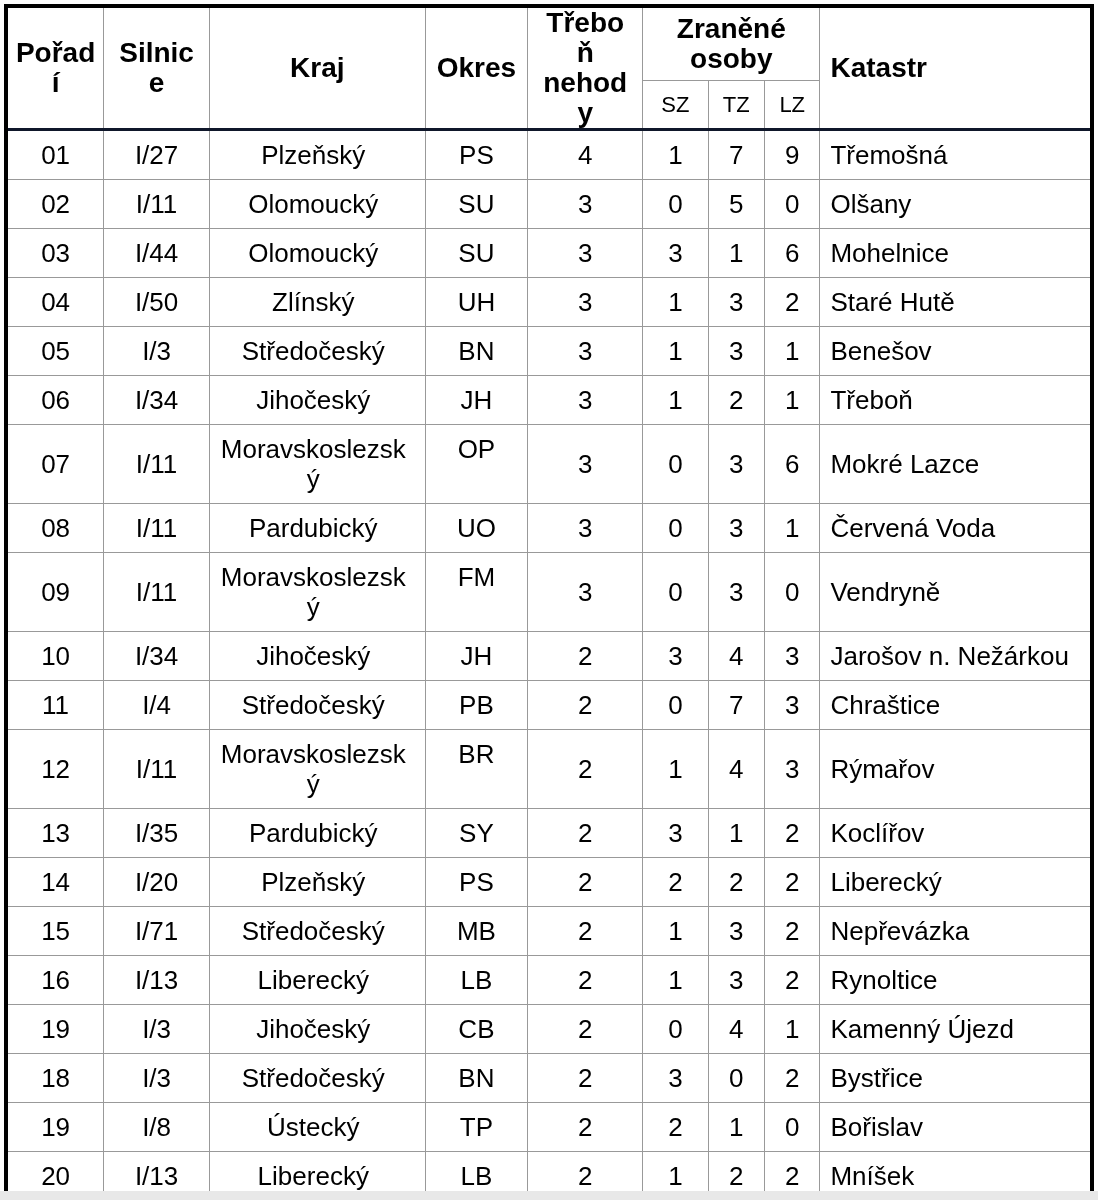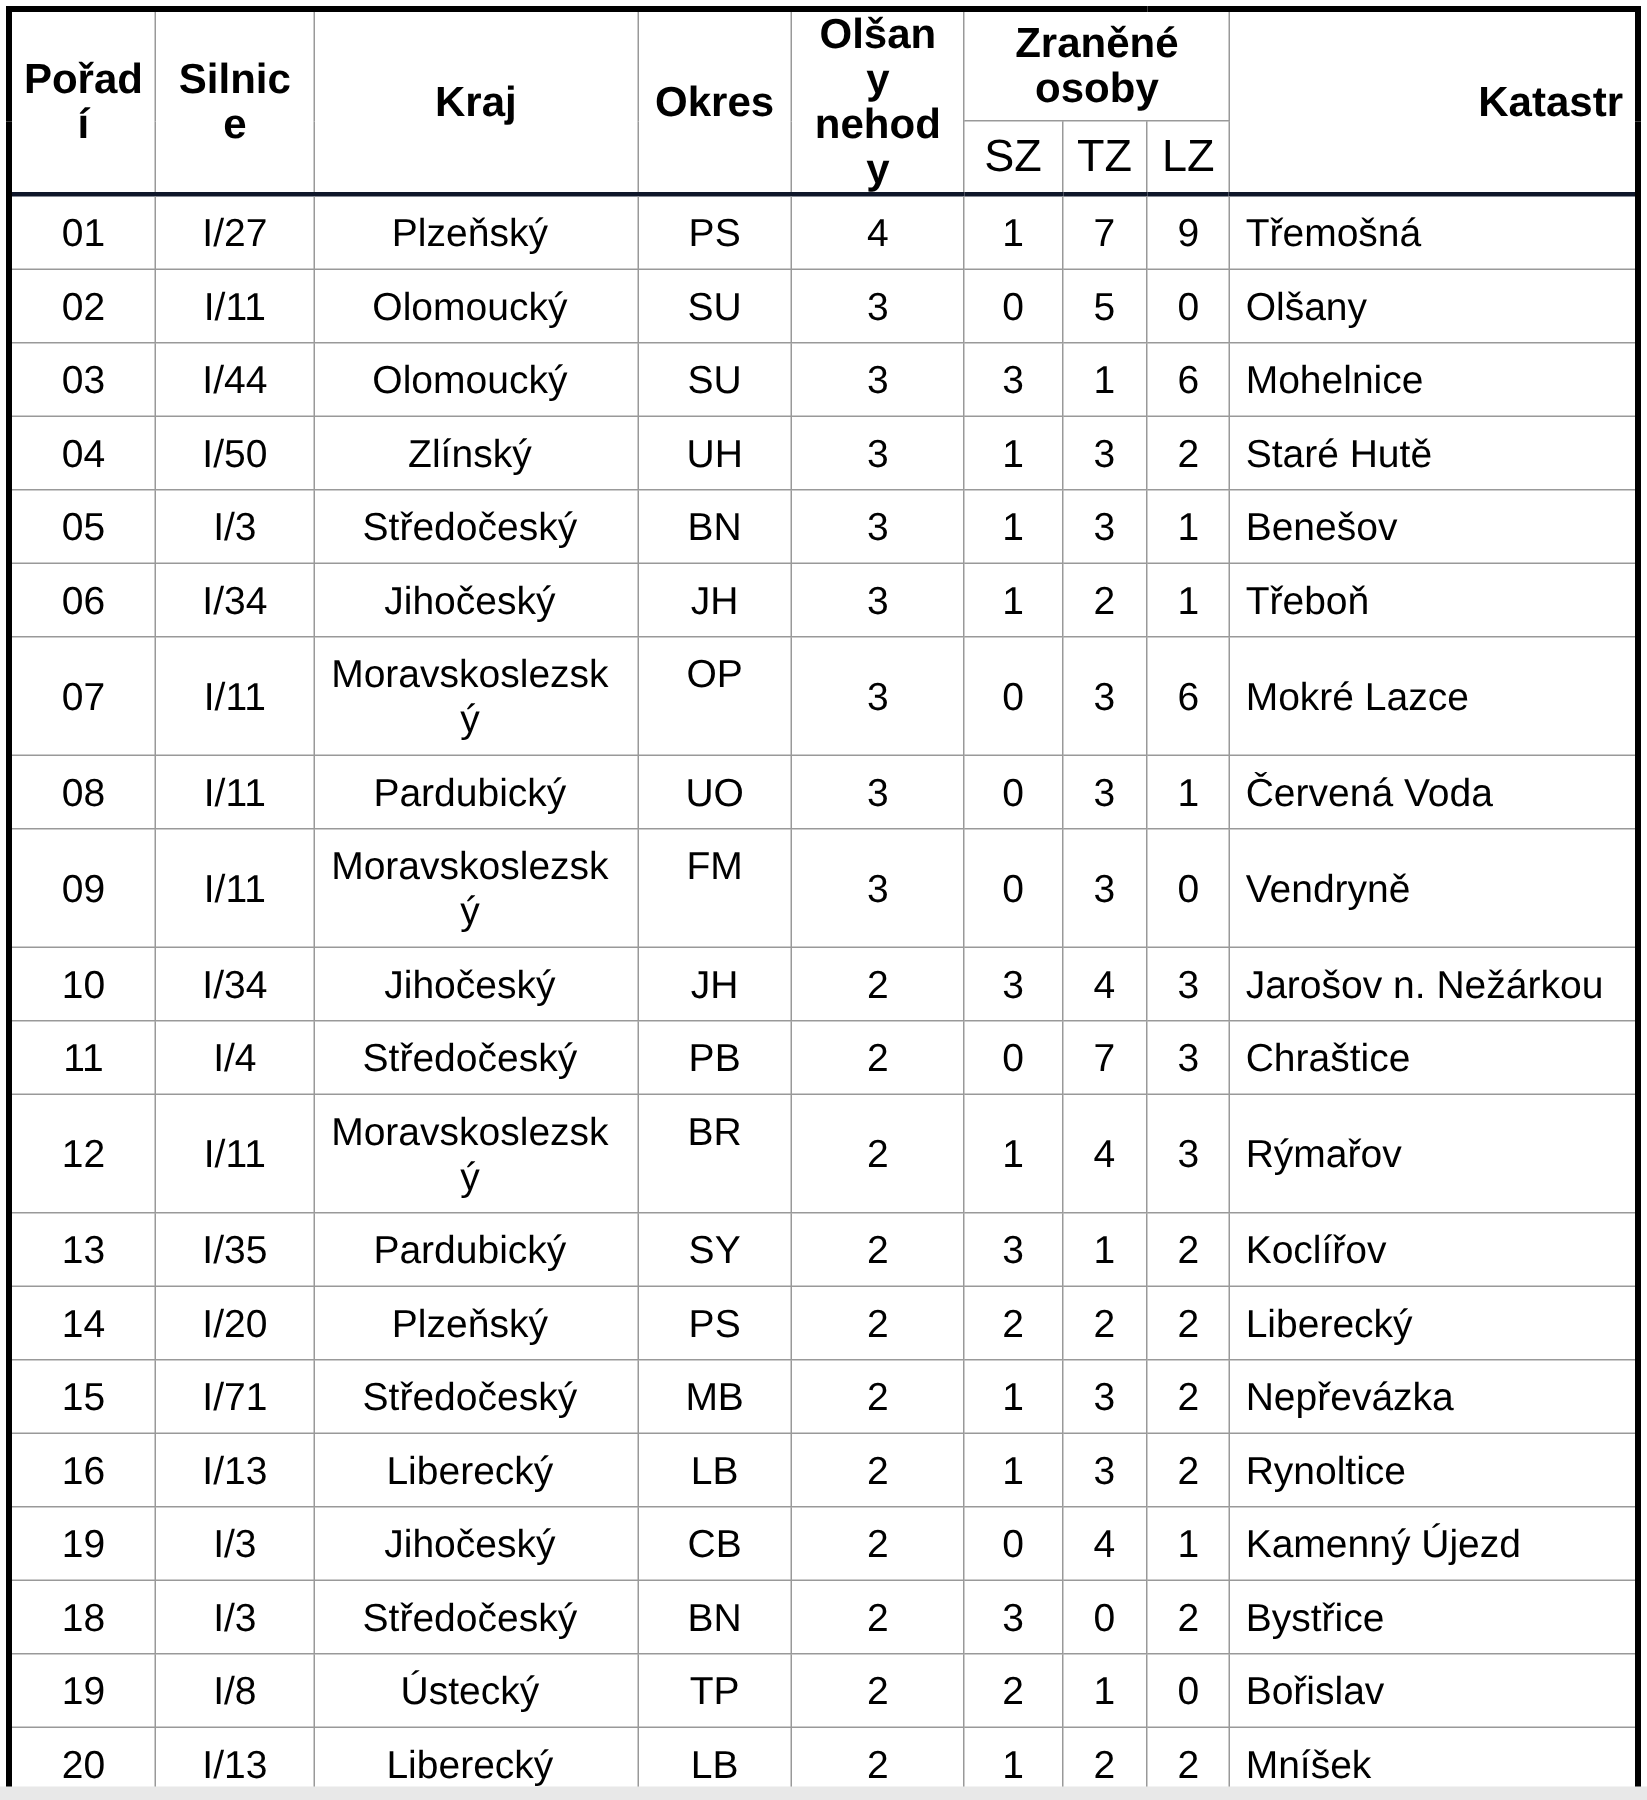--- a/index.html
+++ b/index.html
@@ -37,30 +37,30 @@
     line-height: 30px;
     font-weight: bold;
     text-align: center;
     vertical-align: middle;
     padding: 4px 6px;
   }
   thead tr.main-header-row { height: 74px; }
   thead tr.sub-header-row  { height: 48px; }
   thead tr.sub-header-row th {
     font-weight: normal;
-    font-size: 30px;
+    font-size: 22px;
   }
   
   thead th[rowspan], thead tr.sub-header-row th {
     border-bottom: 3px solid #0f172a;
   }
   th.h-poradi  { padding: 0 6px; }
   th.h-silnice { padding: 0 8px; }
   th.h-vazne   { padding: 0 12px; }
-  th.h-katastr { text-align: right; padding: 0 8px 0 10px; }
+  th.h-katastr { text-align: left; padding: 0 8px 0 10px; }
 
   td {
     font-size: 26px;
     line-height: 30px;
     padding: 9px 6px;
     text-align: center;
     vertical-align: middle;
   }
   td.c-kraj {
     text-align: center;
@@ -87,21 +87,21 @@
     <col style="width:56px">
     <col style="width:55px">
     <col style="width:270px">
   </colgroup>
   <thead>
     <tr class="main-header-row">
       <th rowspan="2" class="h-poradi">Pořadí</th>
       <th rowspan="2" class="h-silnice">Silnice</th>
       <th rowspan="2" class="h-kraj">Kraj</th>
       <th rowspan="2" class="h-okres">Okres</th>
-      <th rowspan="2" class="h-vazne">Olšany nehody</th>
+      <th rowspan="2" class="h-vazne">Třeboň nehody</th>
       <th colspan="3" class="h-zranene">Zraněné osoby</th>
       <th rowspan="2" class="h-katastr">Katastr</th>
     </tr>
     <tr class="sub-header-row">
       <th class="h-sz">SZ</th>
       <th class="h-tz">TZ</th>
       <th class="h-lz">LZ</th>
     </tr>
   </thead>
   <tbody>

